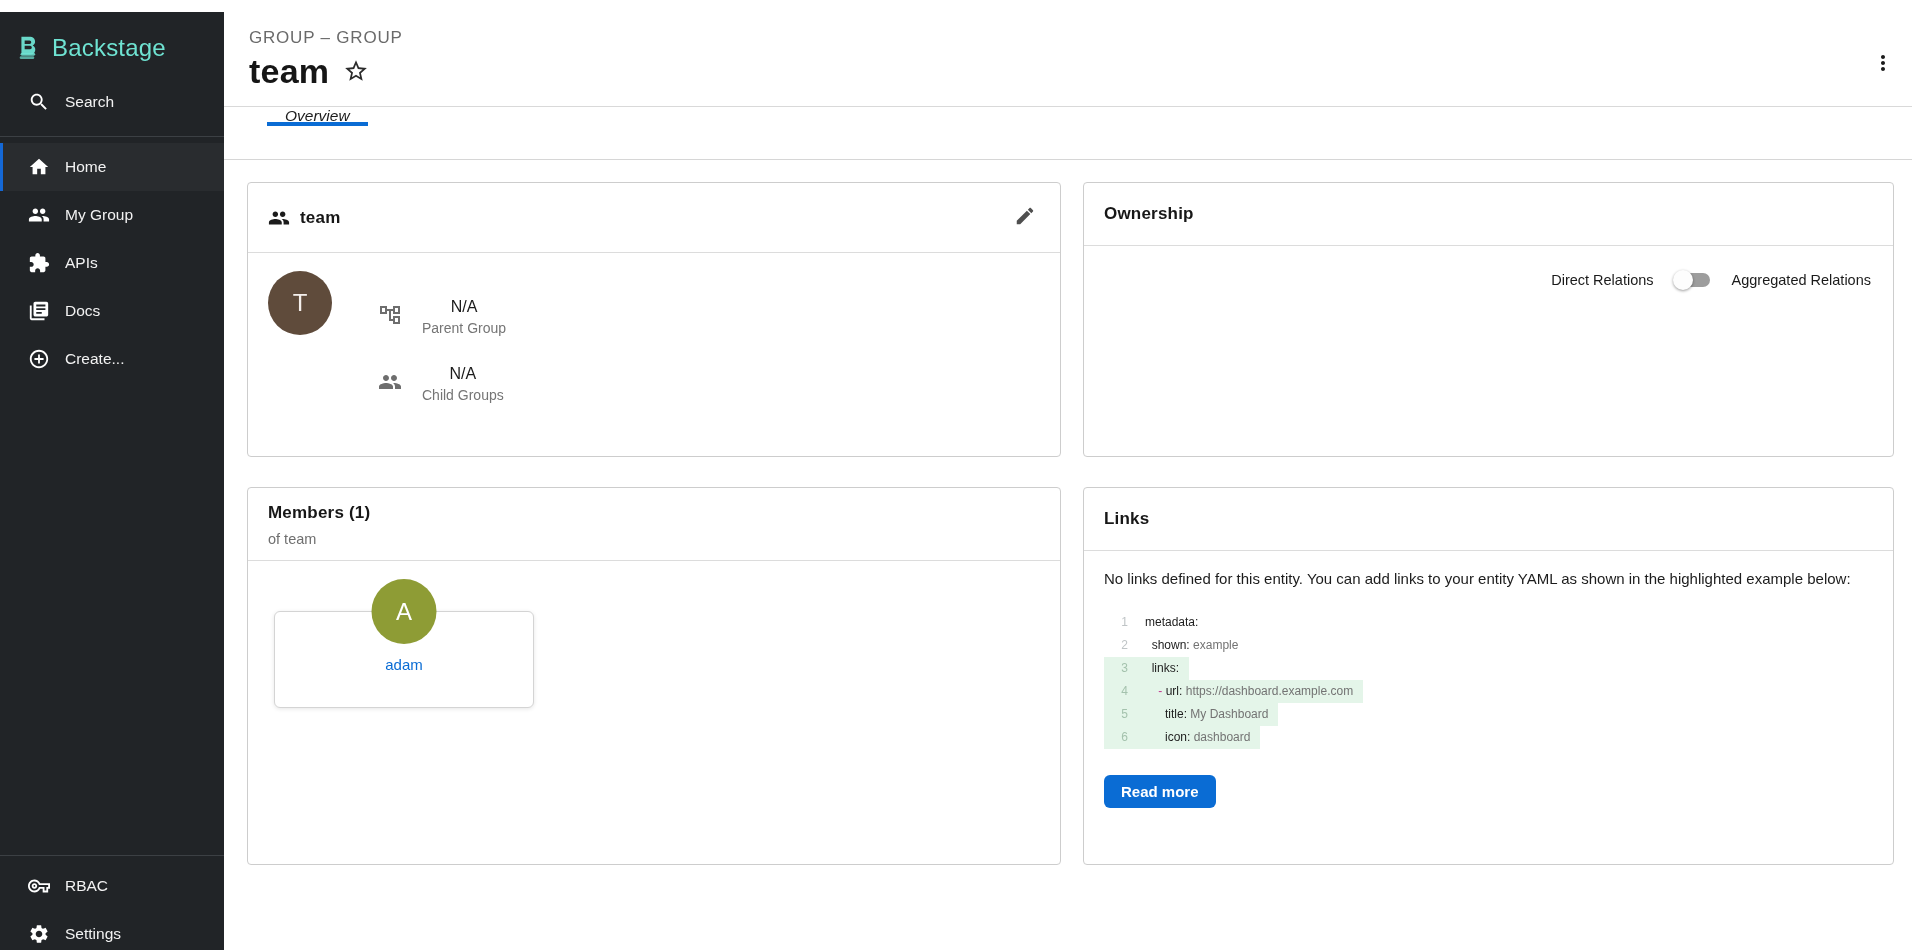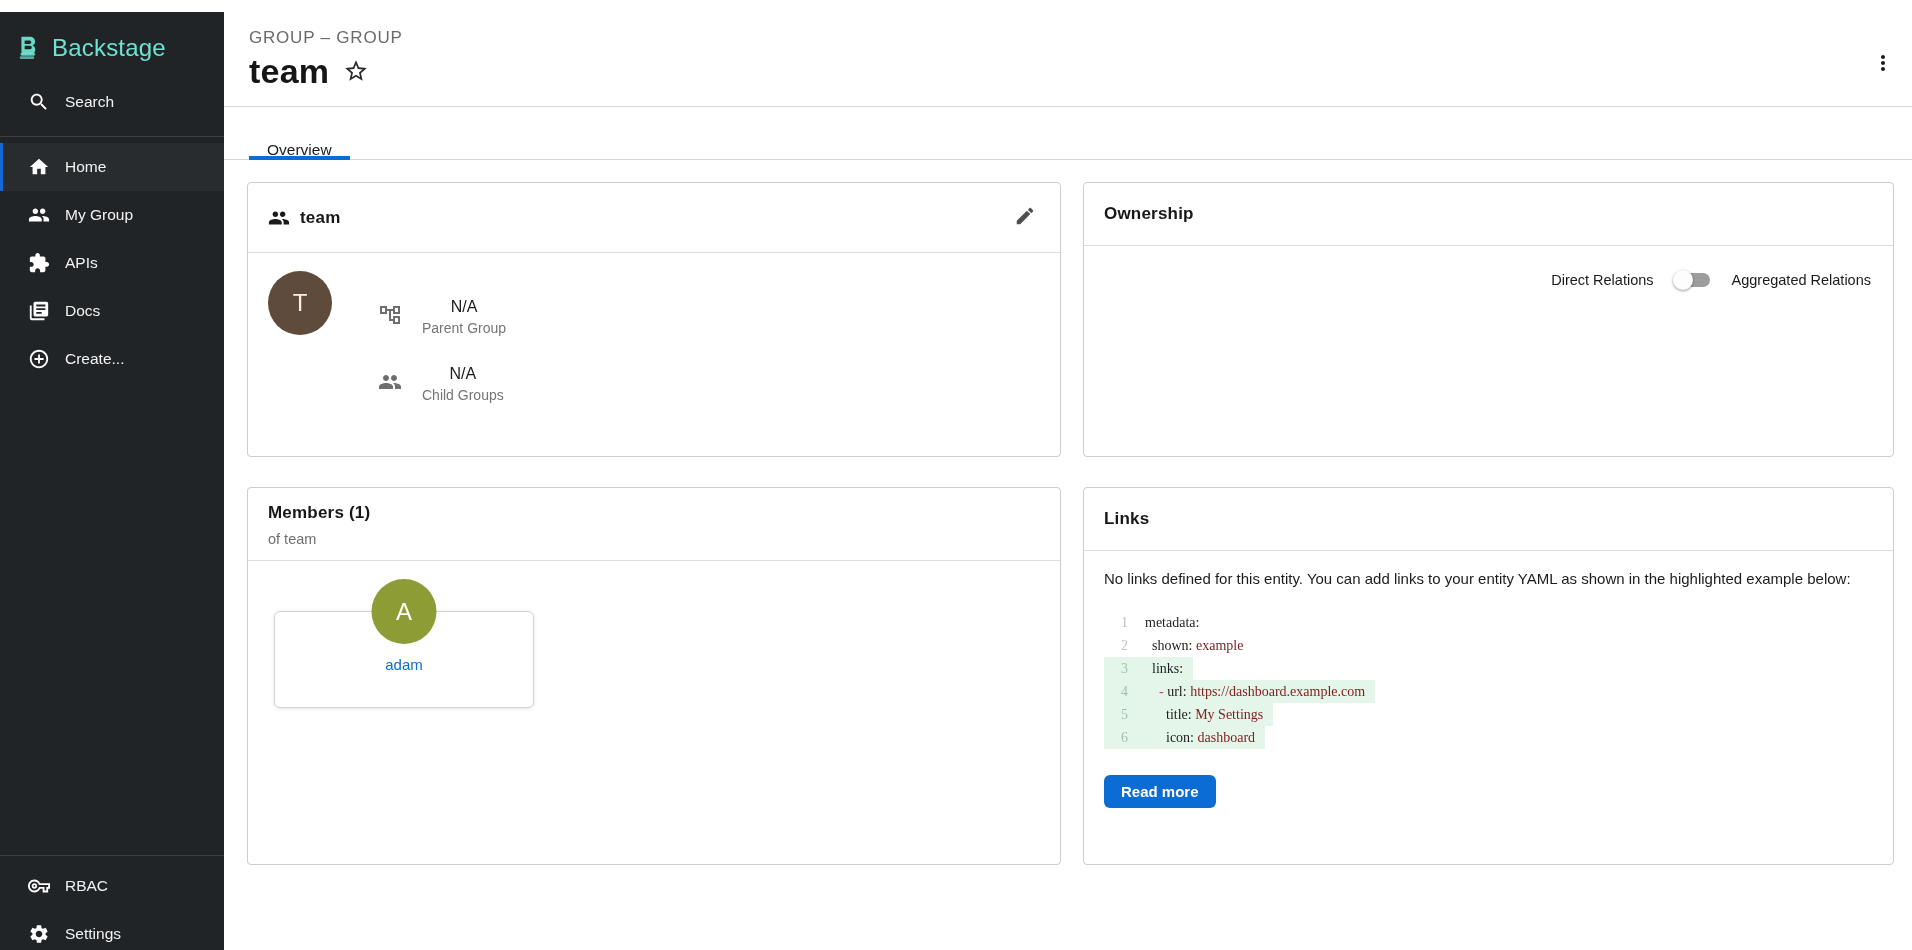--- a/index.html
+++ b/index.html
@@ -27,21 +27,21 @@
   .breadcrumb { font-size:17px; color:#6a6a6a; letter-spacing:.8px; line-height:16px; }
   .title-row { display:flex; align-items:center; gap:14px; margin-top:6px; }
   .page-title { font-size:34px; font-weight:700; color:#161616; line-height:38px; letter-spacing:.2px; }
   .star-btn { width:28px; height:28px; color:#2b2b2b; cursor:pointer; display:flex; align-items:center; }
   .star-btn svg { width:26px; height:26px; }
   .kebab-btn { position:absolute; right:14px; top:36px; width:30px; height:30px; cursor:pointer;
     color:#1b1b1b; display:flex; align-items:center; justify-content:center; }
   .kebab-btn svg { width:24px; height:24px; }
 
   .tab-bar { border-top:1px solid #d9d9d9; border-bottom:1px solid #d6d6d6; height:54px;
-    display:flex; align-items:flex-end; padding-left:25px; }
+    display:flex; align-items:flex-start; padding-left:43px;font-style:italic; }
   .tab { position:relative; display:flex; align-items:center; padding:0 18px; font-size:15.5px;
     font-weight:500; color:#1c1c1c; cursor:pointer; }
   .tab.active::after { content:""; position:absolute; left:0; right:0; bottom:-1px; height:4px; background:#0a6cd4; }
 
   .content { flex:1; padding:22px 18px 0 23px; display:grid;
     grid-template-columns:814px 811px; column-gap:22px; row-gap:30px; align-content:start; }
 
   .card { background:#fff; border:1px solid #cdcdcd; border-radius:4px; overflow:visible; }
   .card.h275 { height:275px; }
   .card.h378 { height:378px; }
@@ -79,29 +79,29 @@
     border:1px solid #d4d4d4; border-radius:6px; background:#fff; box-shadow:0 1px 4px rgba(0,0,0,.10);
     text-align:center; }
   .avatar.member { position:absolute; left:50%; top:-33px; transform:translateX(-50%);
     width:65px; height:65px; background:#8e9c35; font-size:24px; }
   .member-name { display:inline-block; margin-top:44px; font-size:15px; color:#0a6cd4;
     text-decoration:none; cursor:pointer; }
 
   
   .links-body { padding:16px 20px 0 20px; }
   .links-empty { font-size:15px; line-height:1.6; color:#1c1c1c; max-width:765px; }
-  .code-block { margin-top:20px; font-family:Liberation Serif, serif;
-    font-size:14px; line-height:23px; }
+  .code-block { margin-top:20px; font-family:Liberation Sans, sans-serif;
+    font-size:12px; line-height:23px; }
   .code-line { white-space:pre; }
   .line-box { display:inline-block; padding-right:10px; }
   .code-line .ln { display:inline-block; width:24px; text-align:right; margin-right:17px; color:#bfc4c6; }
   .code-line.hl .line-box { background:#e4f5e9; }
   .code-line.hl .ln { color:#a4c2ad; }
   .tok { color:#1d1d1d; }
-  .tok-v { color:#7f1d1d; }
+  .tok-v { color:#737373; }
   .tok-d { color:#c2368f; }
   .read-more-btn { display:inline-block; margin:26px 0 0 0; background:#0a6cd4; color:#fff;
     border:none; border-radius:6px; font-family:inherit; font-size:15px; font-weight:600;
     padding:8px 17px; cursor:pointer; }
 </style>
 </head>
 <body>
 
 <div class="app">
 
@@ -272,21 +272,21 @@
           <span class="card-title">Links</span>
         </div>
         <div class="links-body">
           <p class="links-empty">No links defined for this entity. You can add links to your entity YAML as shown in the highlighted example below:</p>
 
           <div class="code-block">
             <div class="code-line"><span class="line-box"><span class="ln">1</span><span class="tok">metadata:</span></span></div>
             <div class="code-line"><span class="line-box"><span class="ln">2</span><span class="tok">  shown: </span><span class="tok-v">example</span></span></div>
             <div class="code-line hl"><span class="line-box"><span class="ln">3</span><span class="tok">  links:</span></span></div>
             <div class="code-line hl"><span class="line-box"><span class="ln">4</span><span class="tok">    </span><span class="tok-d">- </span><span class="tok">url: </span><span class="tok-v">https://dashboard.example.com</span></span></div>
-            <div class="code-line hl"><span class="line-box"><span class="ln">5</span><span class="tok">      title: </span><span class="tok-v">My Settings</span></span></div>
+            <div class="code-line hl"><span class="line-box"><span class="ln">5</span><span class="tok">      title: </span><span class="tok-v">My Dashboard</span></span></div>
             <div class="code-line hl"><span class="line-box"><span class="ln">6</span><span class="tok">      icon: </span><span class="tok-v">dashboard</span></span></div>
           </div>
 
           <button class="read-more-btn">Read more</button>
         </div>
       </section>
 
     </div>
   </div>
 </div>

